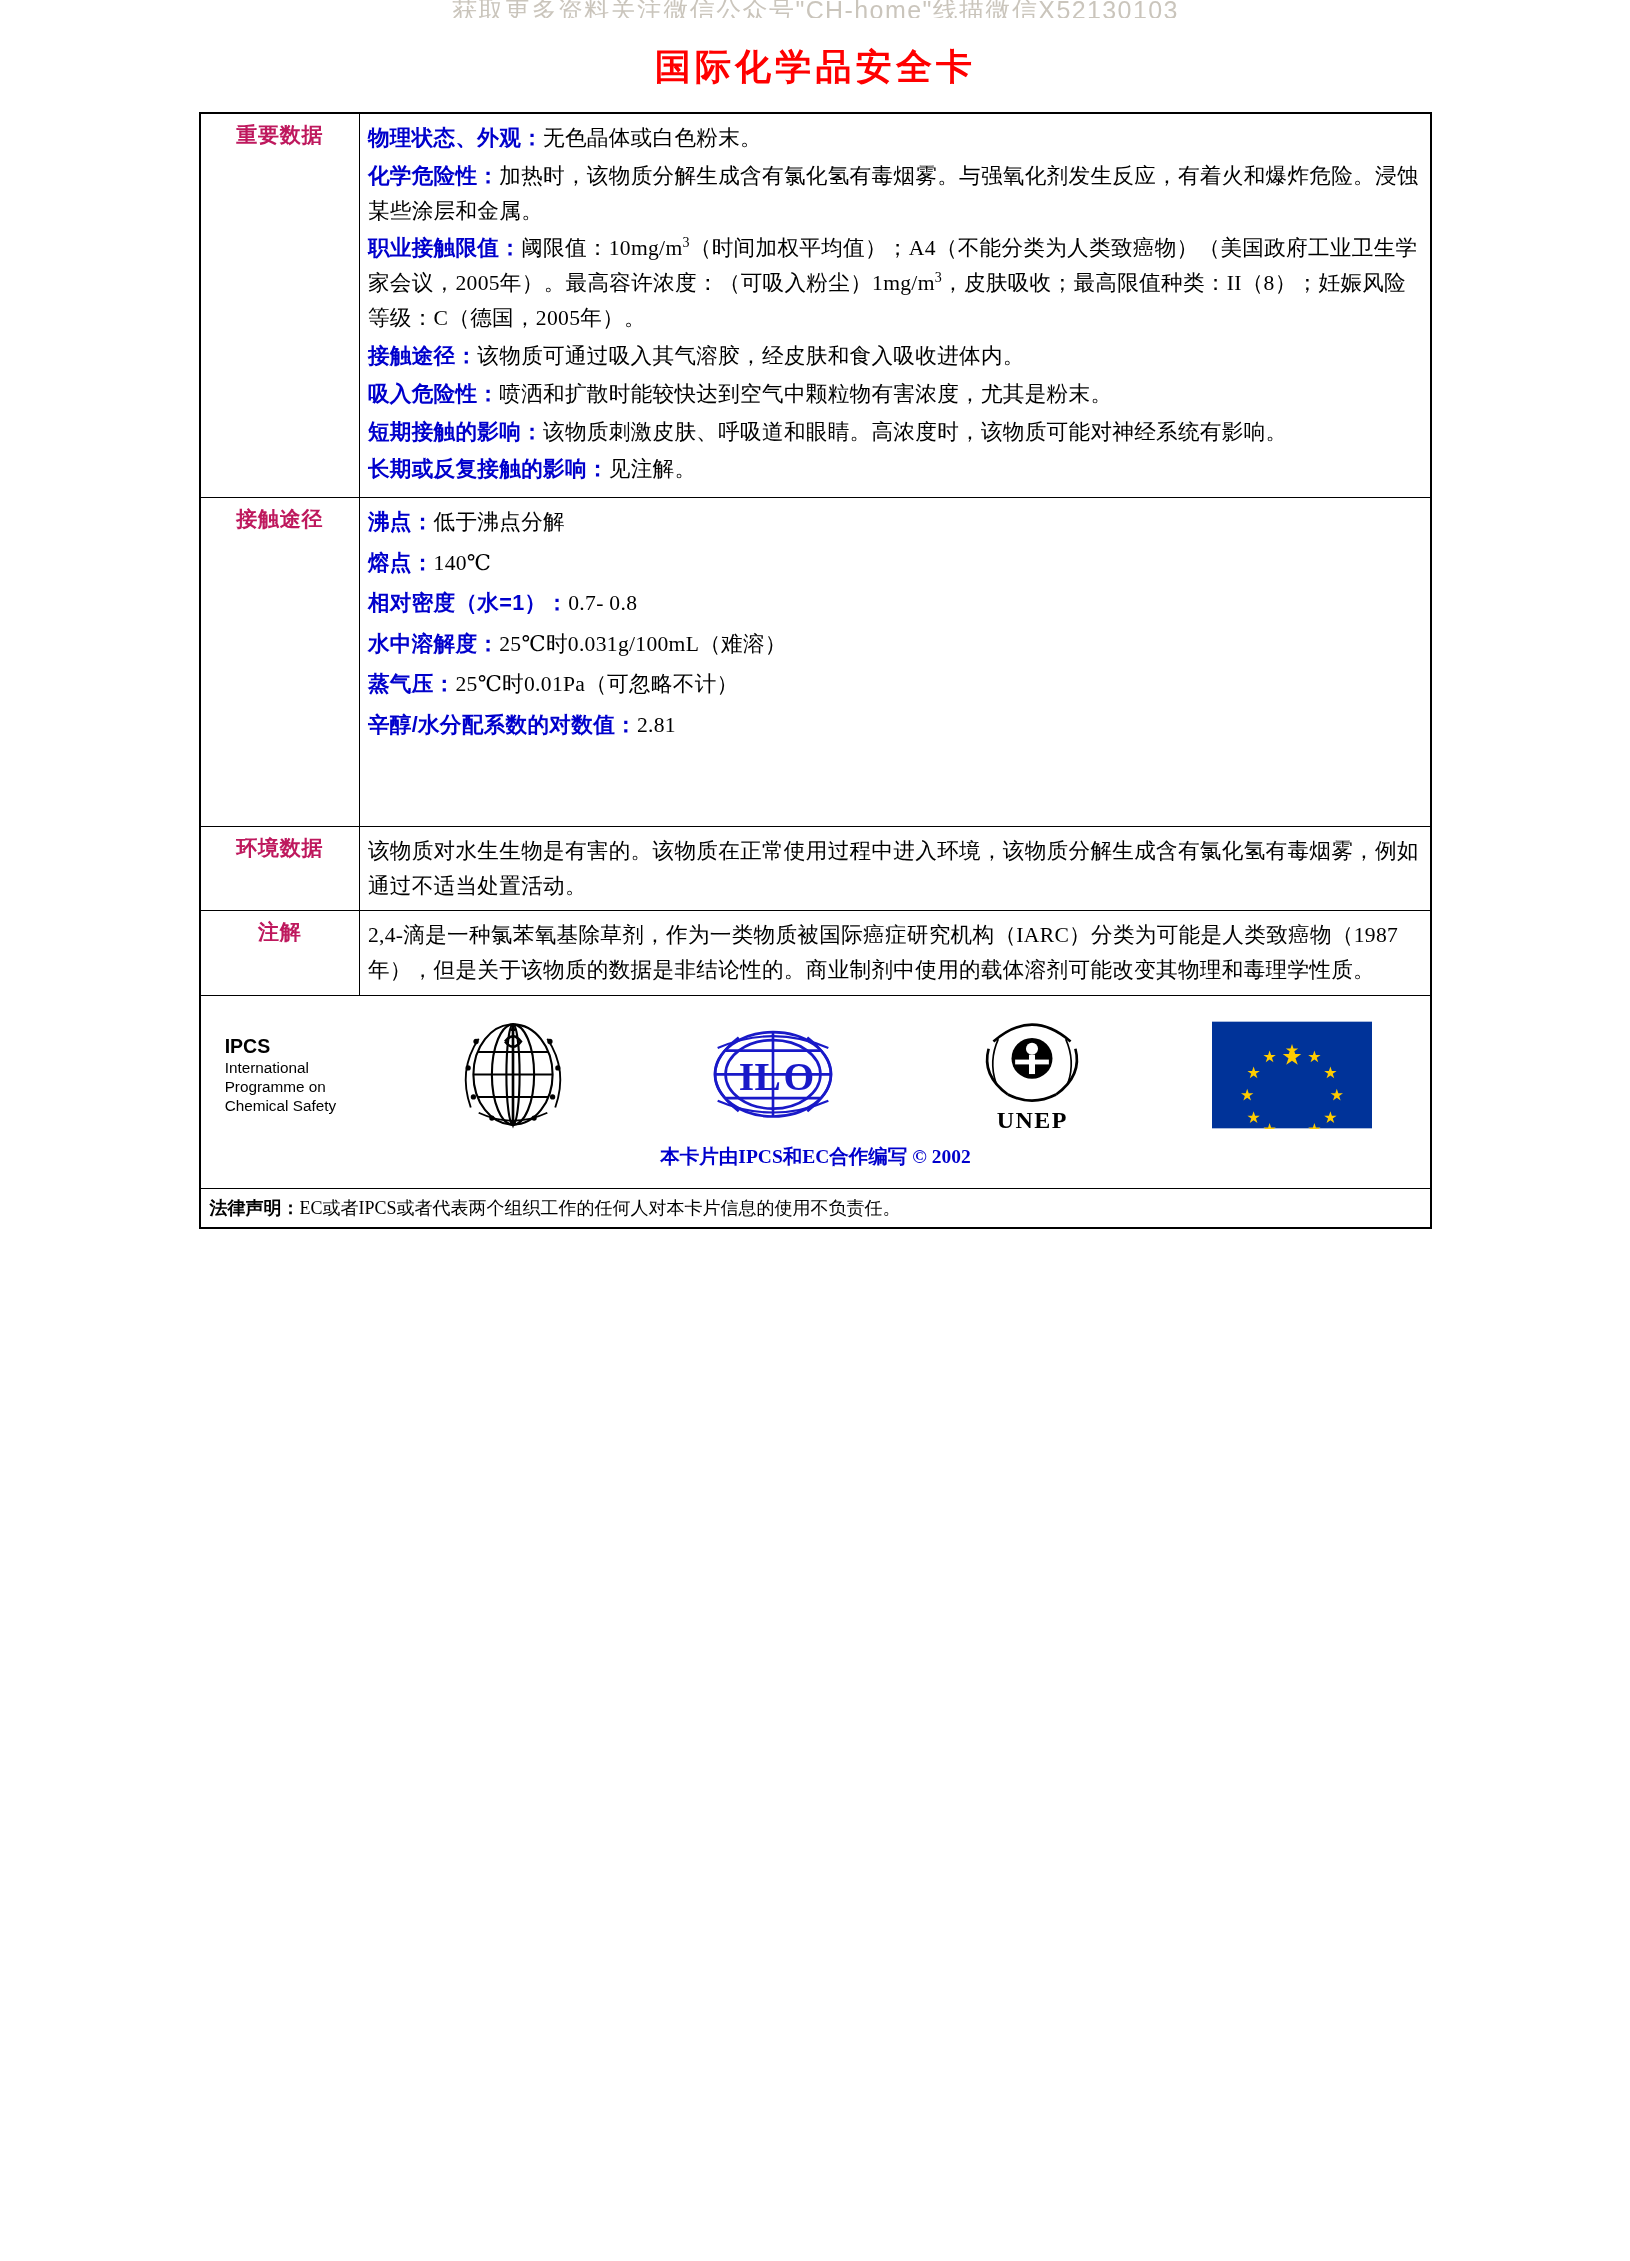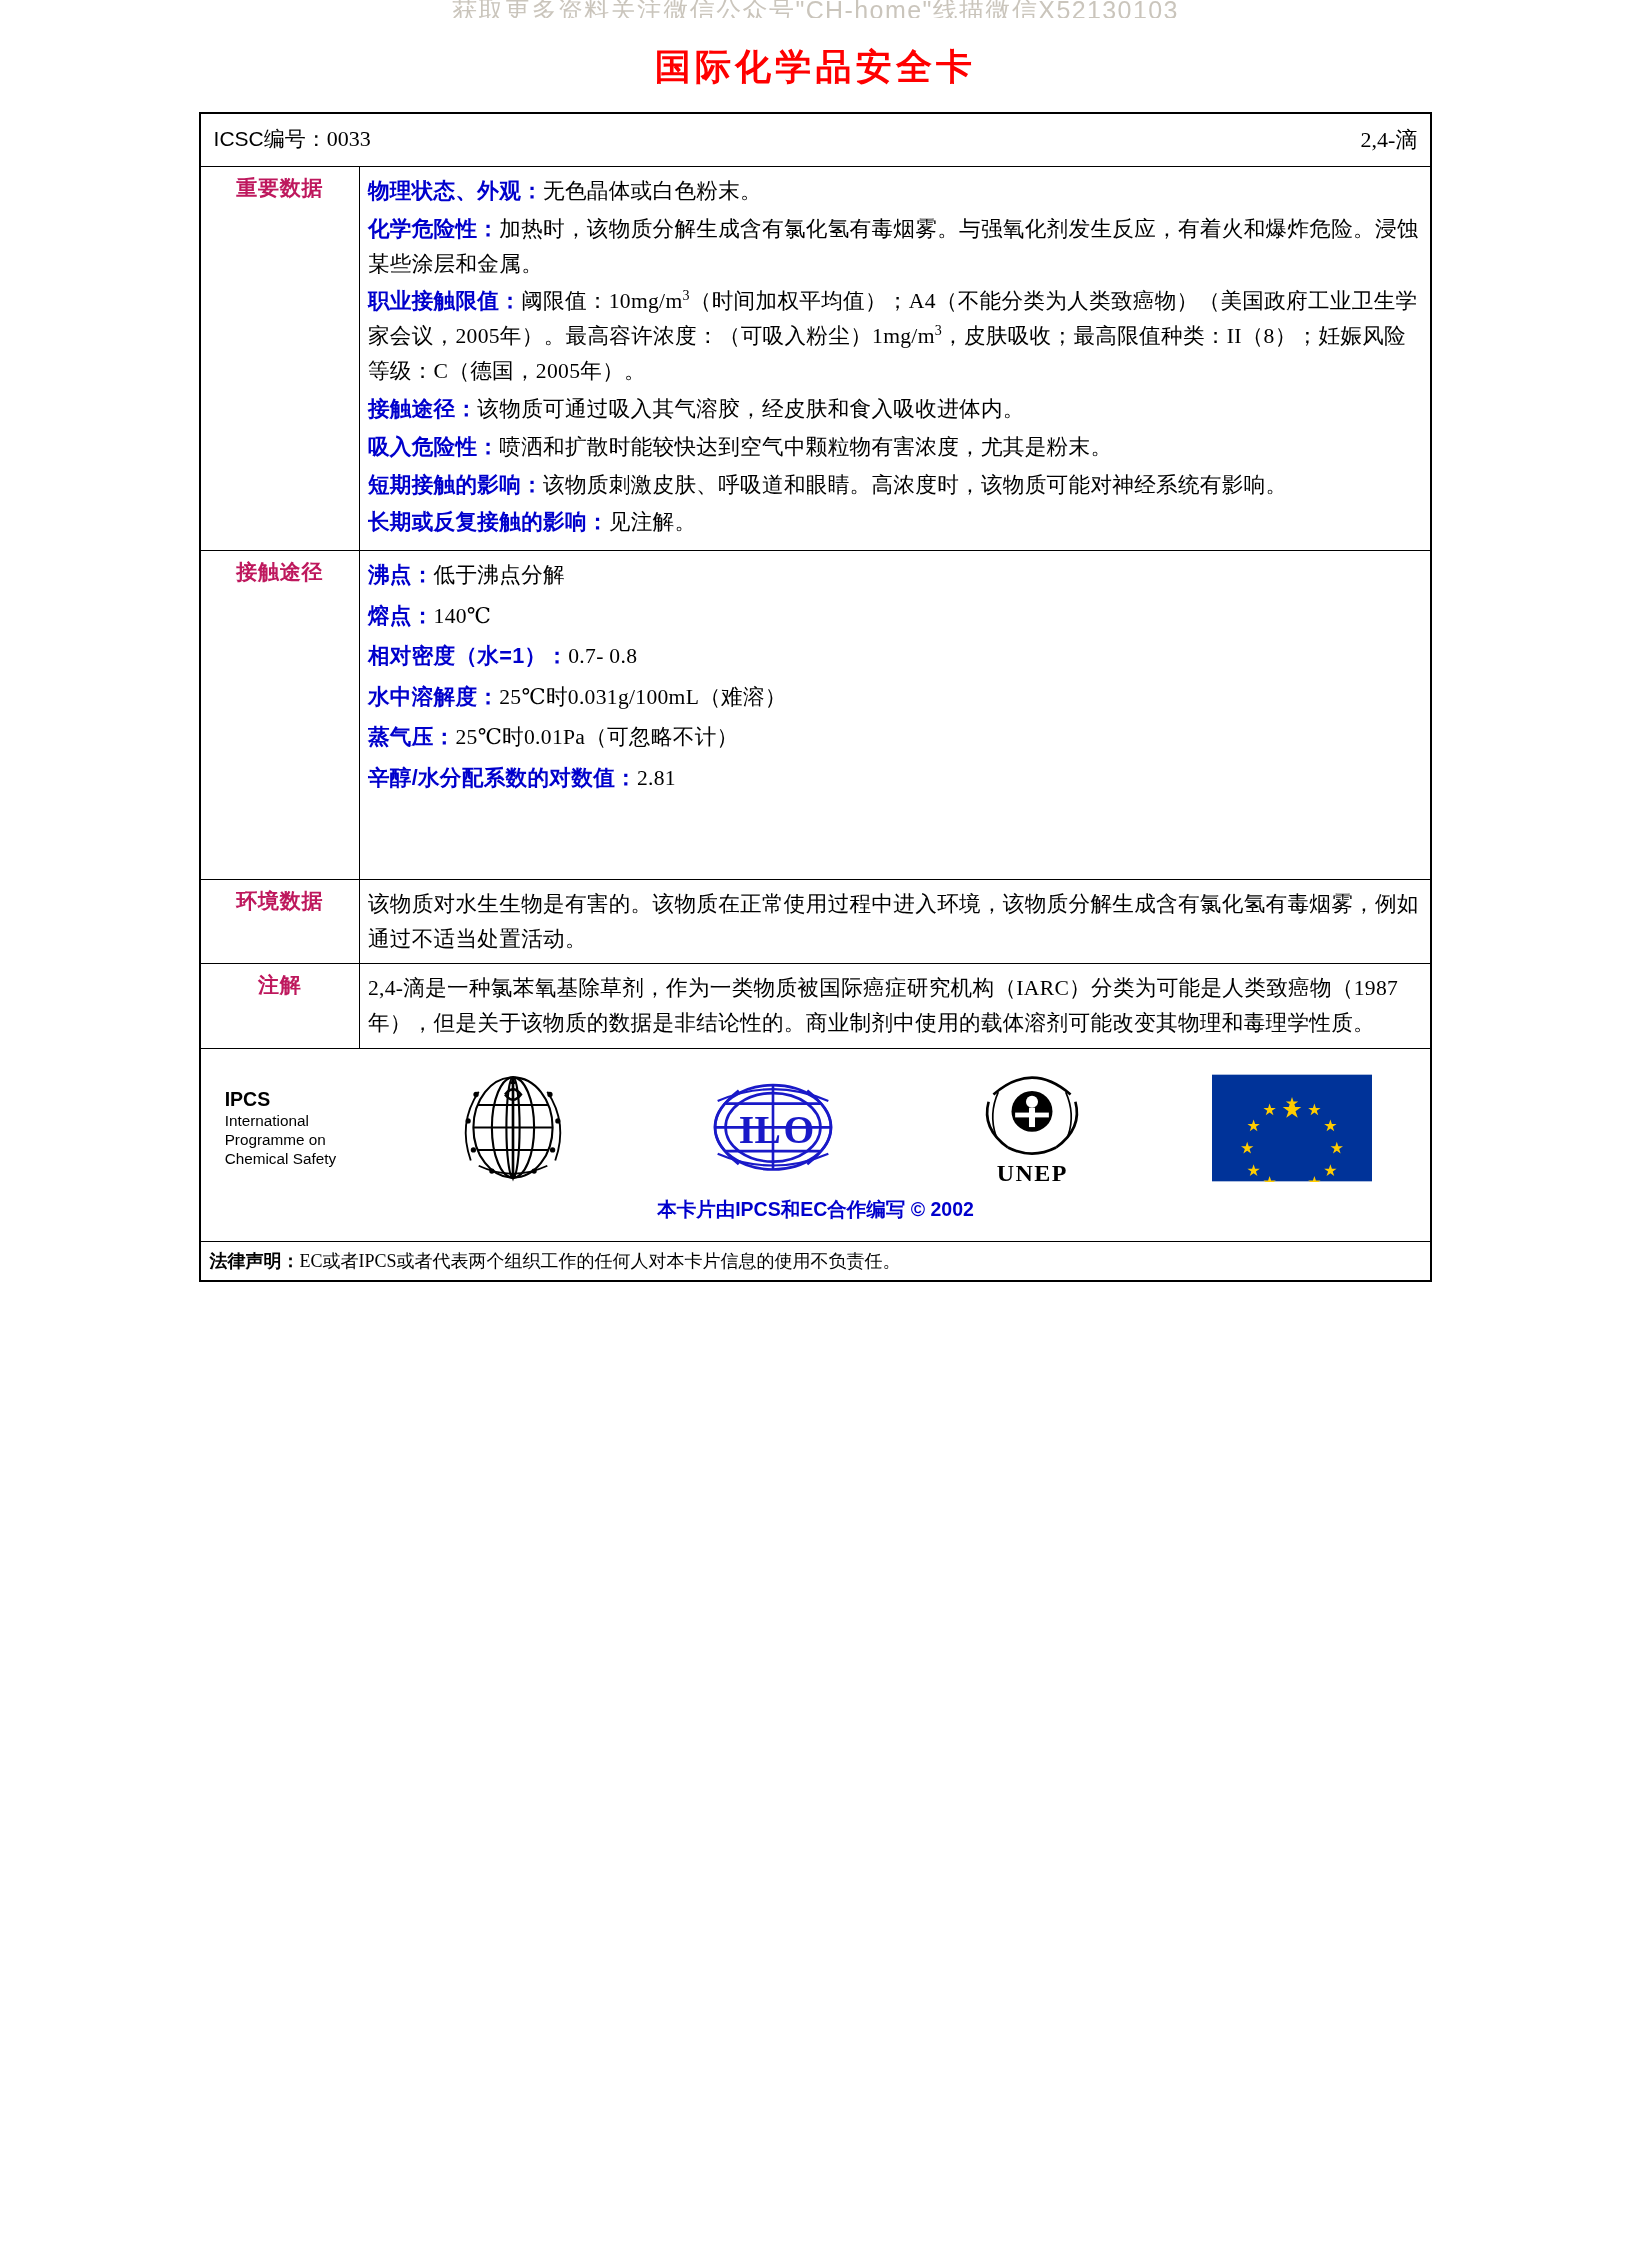--- a/index.html
+++ b/index.html
@@ -124,21 +124,21 @@
   }
   .logo-slot {
     flex: 1;
     display: flex;
     align-items: center;
     justify-content: center;
   }
   .credit {
     text-align: center;
     color: #0000cc;
-    font-family: Liberation Sans, sans-serif;
+    font-family: Liberation Serif, serif;
     font-weight: bold;
     font-size: 19.5px;
     padding: 4.2px 0 11px 0;
   }
   .disclaimer {
     font-size: 18px;
     padding: 8.4px 11px;
     font-family: "Liberation Serif", serif;
   }
   .disclaimer .d-label {
@@ -165,34 +165,20 @@
   <div class="doc-title">国际化学品安全卡</div>
 
   <table class="card">
 
     <colgroup>
       <col style="width:159px">
       <col>
     </colgroup>
 
     <tbody>
-        <tr class="hdr-row">
-      <td colspan="2" style="padding:0;">
-        <table style="width:100%;border-collapse:collapse;table-layout:fixed;">
-          <tbody>
-                <tr>
-            <td style="border:none;padding:11px 12.6px;" class="hdr-left">
-              <span class="lbl">ICSC编号：</span><span>0033</span>
-            </td>
-            <td style="border:none;padding:11px 12.6px;" class="hdr-right">2,4-滴</td>
-          </tr>
-        </tbody>
-            </table>
-      </td>
-    </tr>
 
     <tr>
       <td class="label-cell">重要数据</td>
       <td class="body-cell tall-pad">
         <p><span class="key">物理状态、外观：</span><span class="val">无色晶体或白色粉末。</span></p>
         <p><span class="key">化学危险性：</span><span class="val">加热时，该物质分解生成含有氯化氢有毒烟雾。与强氧化剂发生反应，有着火和爆炸危险。浸蚀某些涂层和金属。</span></p>
         <p><span class="key">职业接触限值：</span><span class="val">阈限值：10mg/m<sup>3</sup>（时间加权平均值）；A4（不能分类为人类致癌物）（美国政府工业卫生学家会议，2005年）。最高容许浓度：（可吸入粉尘）1mg/m<sup>3</sup>，皮肤吸收；最高限值种类：II（8）；妊娠风险等级：C（德国，2005年）。</span></p>
         <p><span class="key">接触途径：</span><span class="val">该物质可通过吸入其气溶胶，经皮肤和食入吸收进体内。</span></p>
         <p><span class="key">吸入危险性：</span><span class="val">喷洒和扩散时能较快达到空气中颗粒物有害浓度，尤其是粉末。</span></p>
         <p><span class="key">短期接触的影响：</span><span class="val">该物质刺激皮肤、呼吸道和眼睛。高浓度时，该物质可能对神经系统有影响。</span></p>

